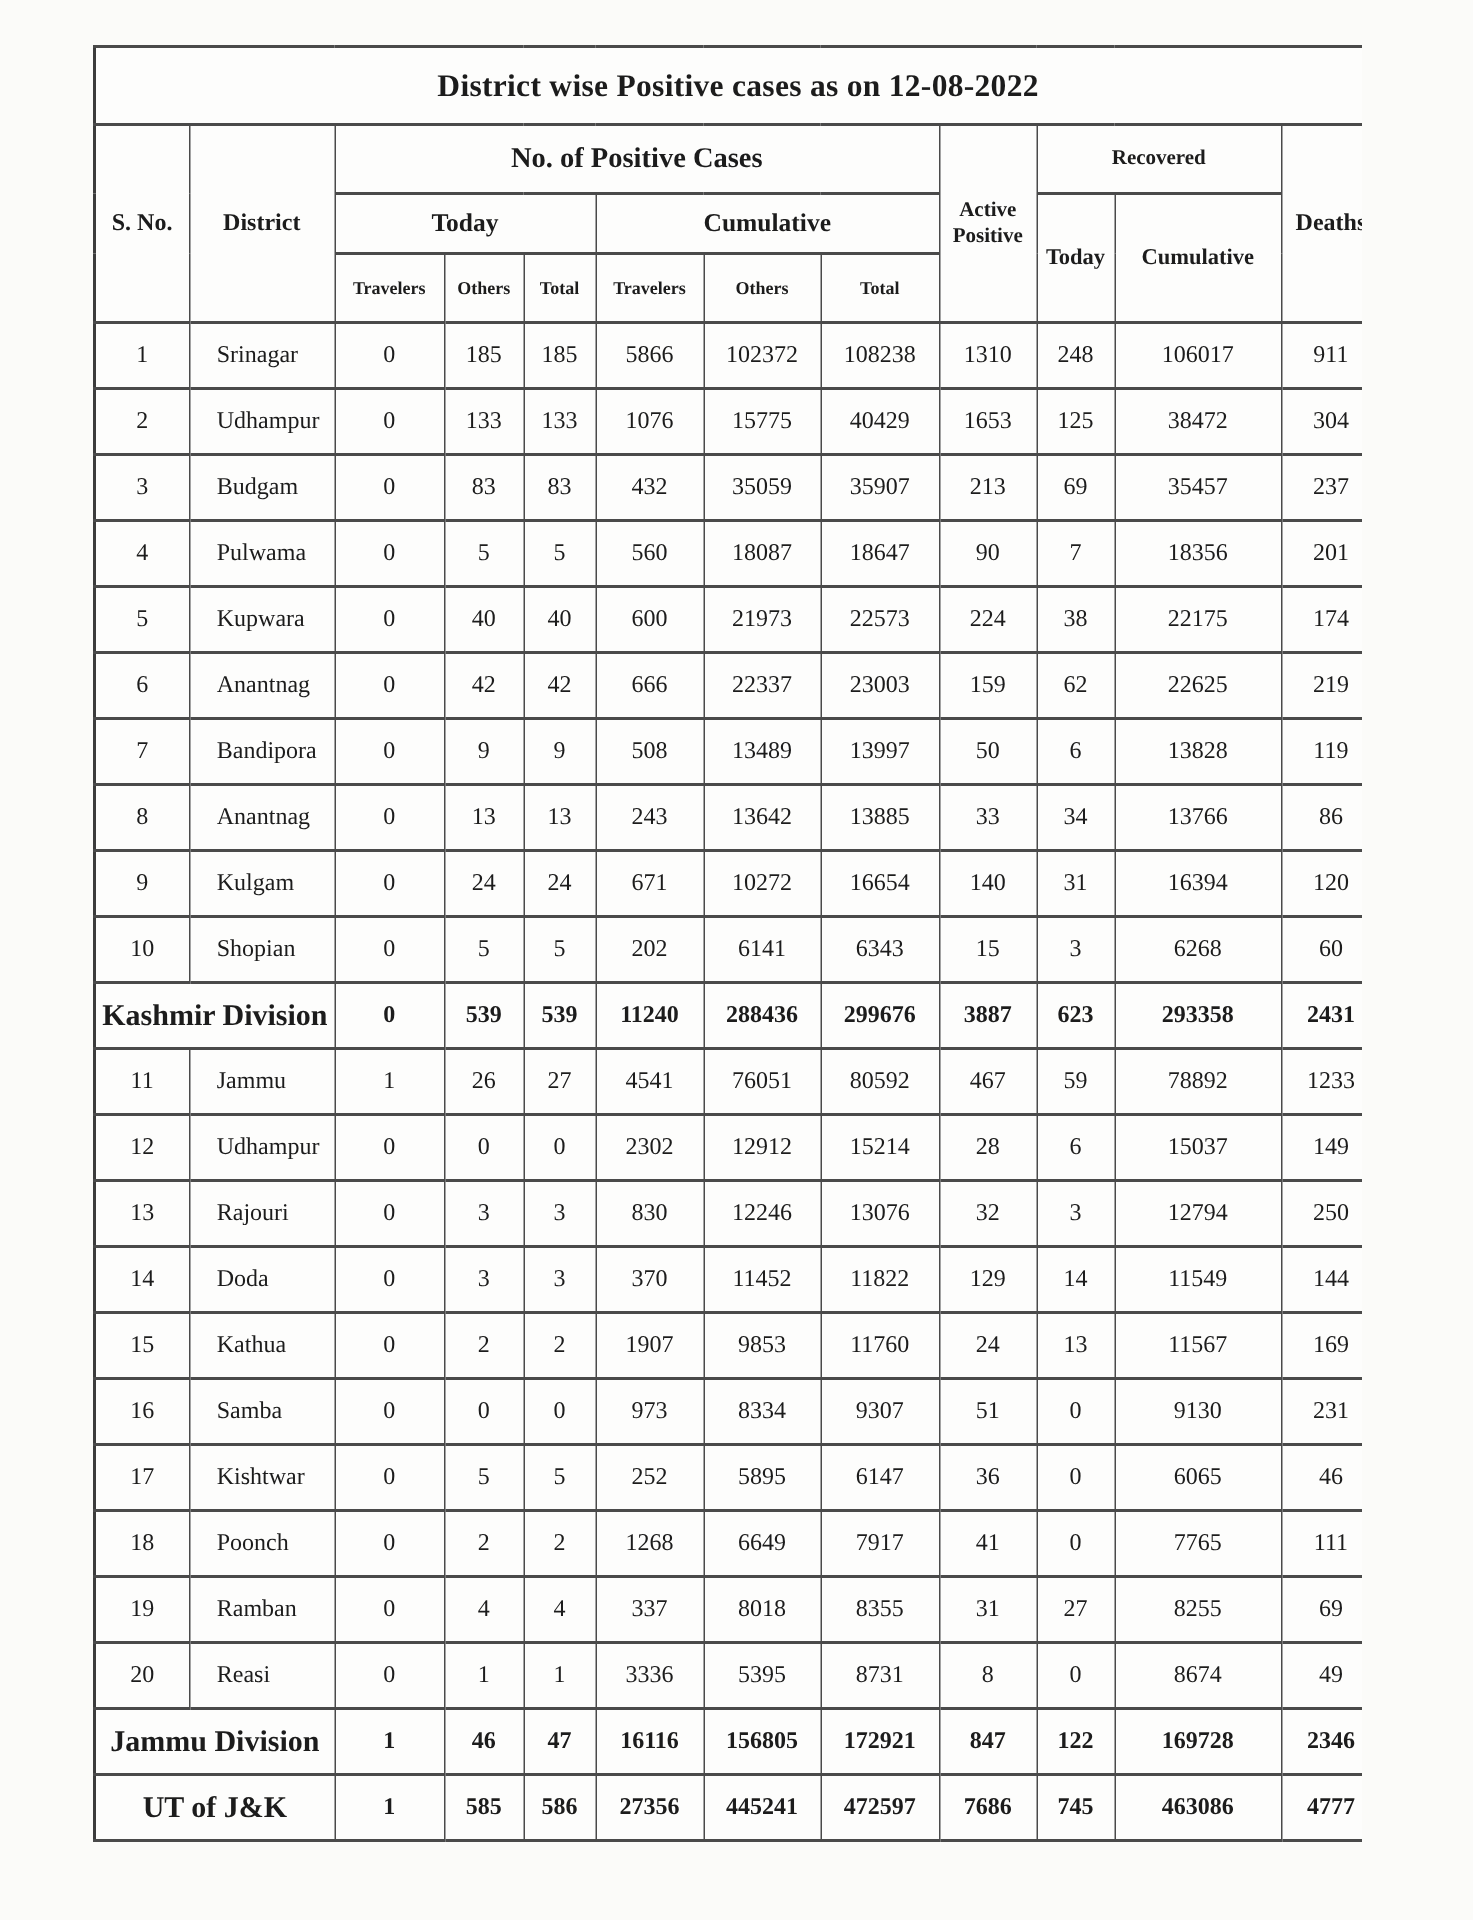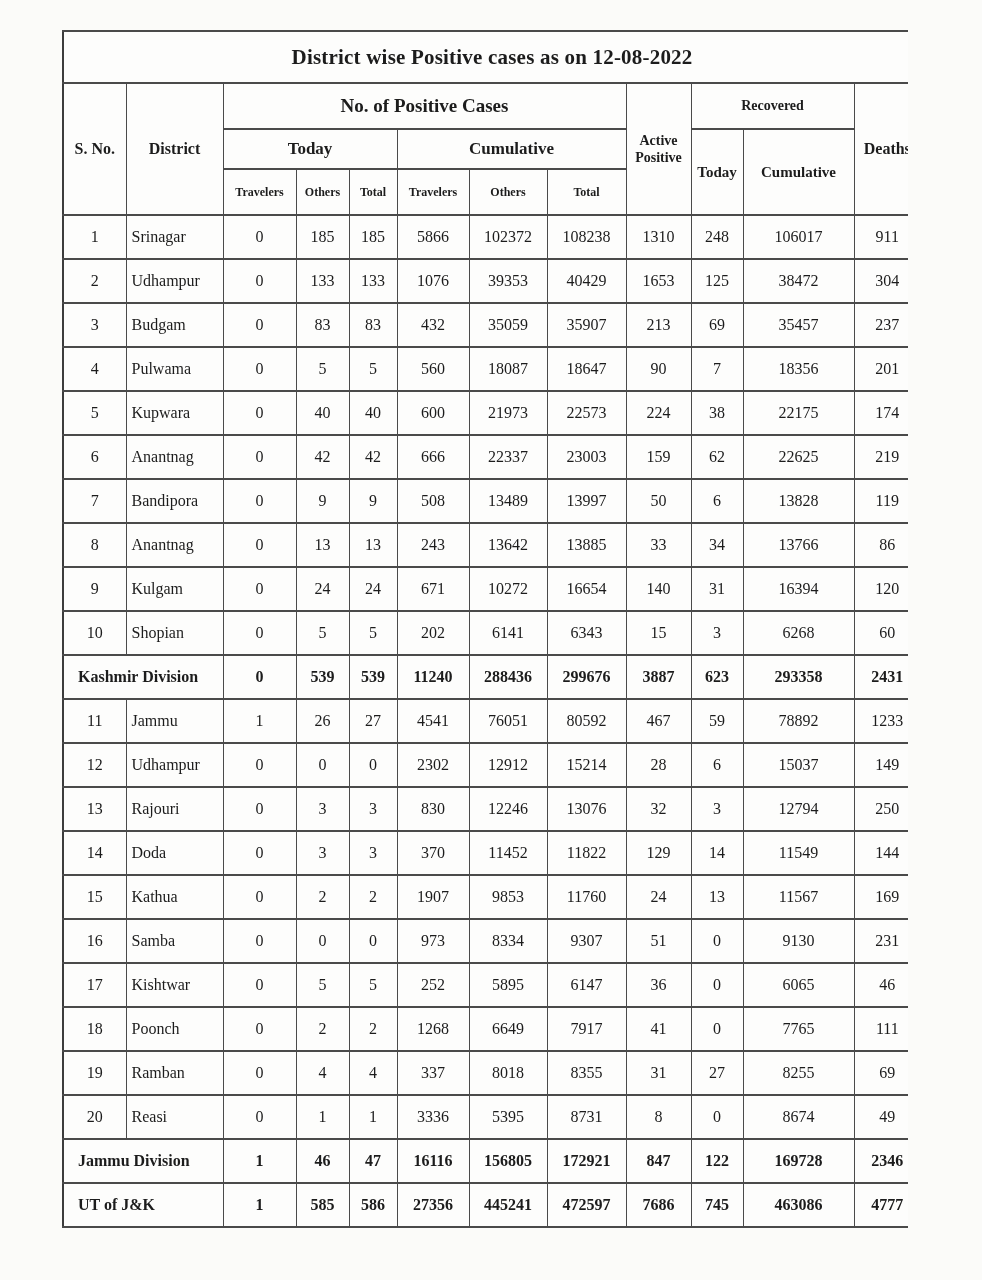--- a/index.html
+++ b/index.html
@@ -52,29 +52,29 @@
   .h-sub   { font-size: 12px; height: 42px; } 
   .h-active{ font-size: 14px; line-height: 1.25; }
   .h-recov { font-size: 14px; }
   .h-rsub  { font-size: 15px; }
   tbody td {
     height: 40px;
     font-size: 16px;
   }
   tbody td.district {
     text-align: left;
-    padding-left: 5px;
+    padding-left: 18px;
   }
   tbody tr.summary td {
     font-weight: bold;
   }
   tbody tr.summary td.label {
-    text-align: left;
-    padding-left: 14px;
-    font-size: 16px;
+    text-align: center;
+    padding-left: 2px;
+    font-size: 20px;
   }
   .note {
     position: absolute;
     left: 72px;
     top: 1196px;
     width: 842px;
     font-size: 17.5px;
     line-height: 1.38;
     text-align: justify;
     margin: 0;
@@ -142,21 +142,21 @@
           <td>106017</td>
           <td>911</td>
         </tr>
         <tr>
           <td>2</td>
           <td class="district">Udhampur</td>
           <td>0</td>
           <td>133</td>
           <td>133</td>
           <td>1076</td>
-          <td>39353</td>
+          <td>15775</td>
           <td>40429</td>
           <td>1653</td>
           <td>125</td>
           <td>38472</td>
           <td>304</td>
         </tr>
         <tr>
           <td>3</td>
           <td class="district">Budgam</td>
           <td>0</td>

